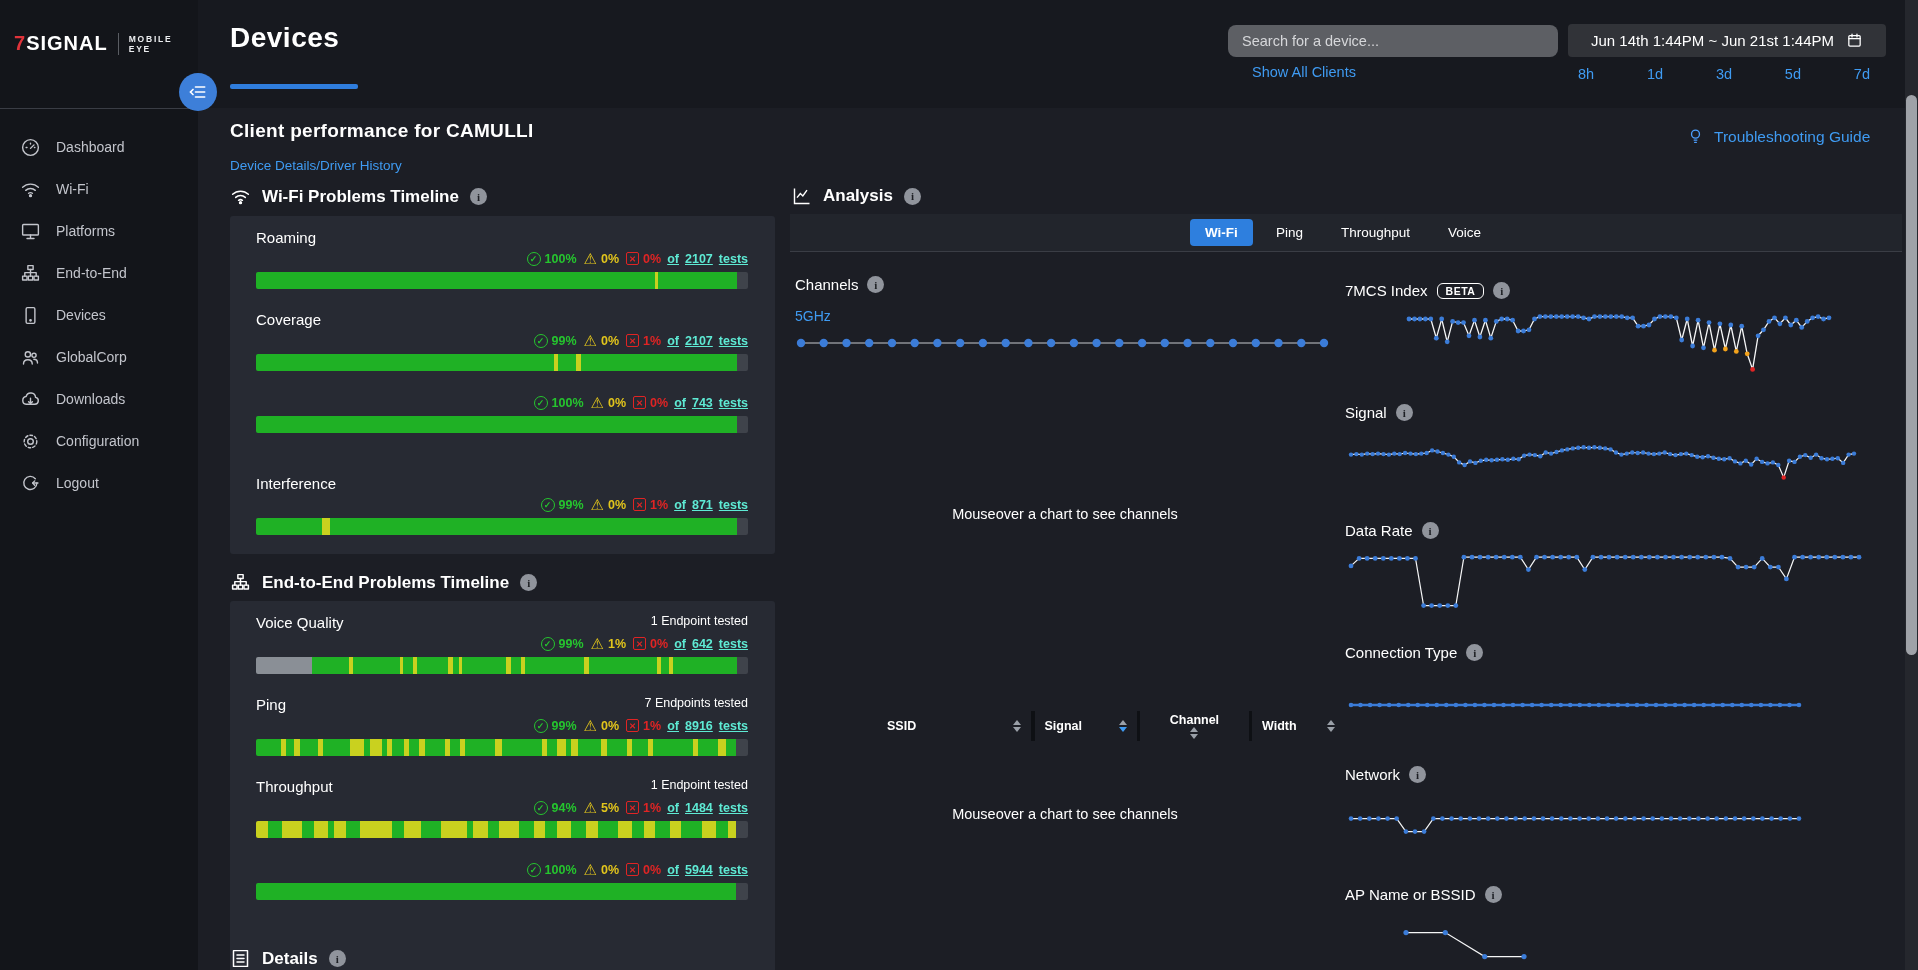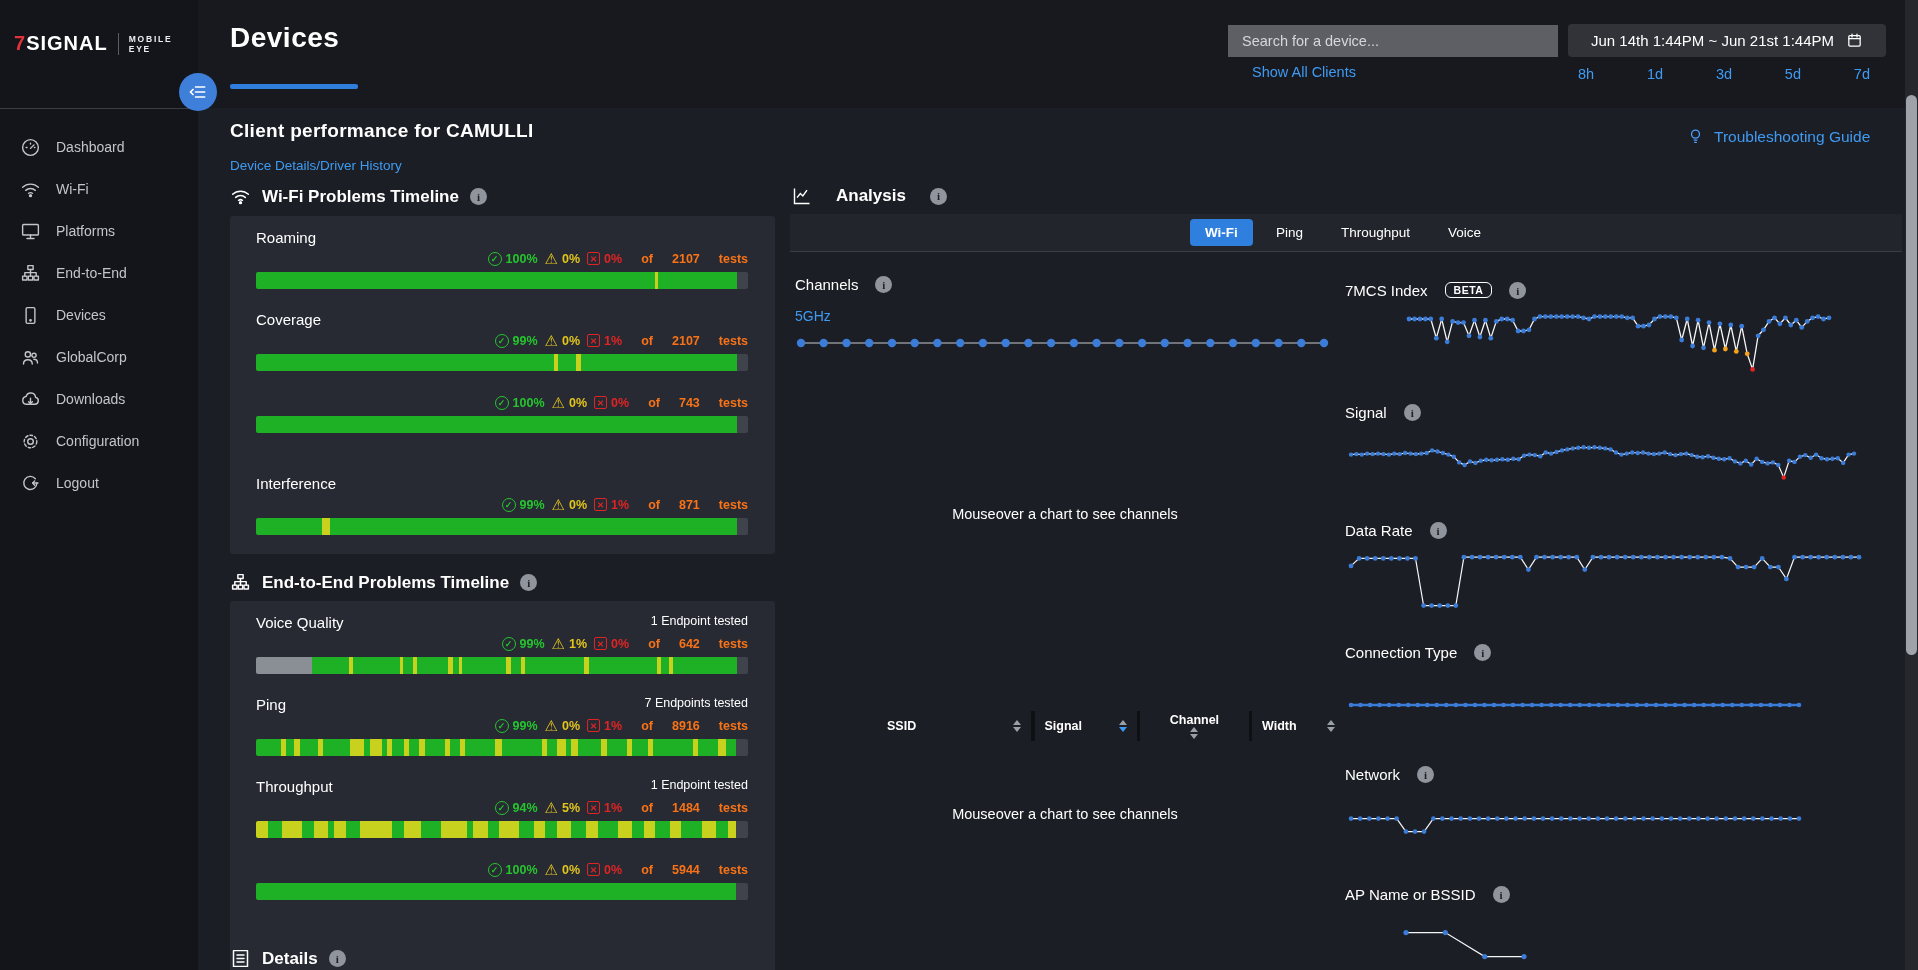--- a/index.html
+++ b/index.html
@@ -5,21 +5,21 @@
   * { margin:0; padding:0; box-sizing:border-box; }
   html,body { width:1918px; height:970px; overflow:hidden; }
   body { position:relative; background:#1c1e25; color:#fff;
          font-family:"Liberation Sans", sans-serif; }
 
   
   .topbar { position:absolute; left:198px; top:0; width:1720px; height:108px; background:#17191f; }
   .page-title { position:absolute; left:230px; top:22px; font-size:28px; font-weight:bold; letter-spacing:.5px; }
   .title-underline { position:absolute; left:230px; top:84px; width:128px; height:5px; background:#2f7ddd; border-radius:2px; }
   .search-input { position:absolute; left:1228px; top:25px; width:330px; height:31px; background:#5d5f64;
-                  border:none; border-radius:0; color:#fff; padding:16px 14px; font-size:14.5px;
+                  border:none; border-radius:8px; color:#fff; padding:16px 14px; font-size:14.5px;
                   font-family:"Liberation Sans",sans-serif; }
   .search-input::placeholder { color:#d6d7da; }
   .show-all { position:absolute; left:1252px; top:64px; color:#3f9bf2; font-size:14.5px; cursor:pointer; }
   .datebox { position:absolute; left:1568px; top:24px; width:318px; height:33px; background:#313338;
              border-radius:4px; display:flex; align-items:center; justify-content:center; gap:12px;
              font-size:15px; cursor:pointer; }
   .ranges { position:absolute; left:1578px; top:66px; width:292px; display:flex; justify-content:space-between;
             color:#3f9bf2; font-size:14.5px; }
   .ranges span { cursor:pointer; }
 
@@ -57,36 +57,36 @@
   .t-line2 { display:flex; justify-content:flex-end; align-items:center; gap:4px; height:19px;
              font-size:12.5px; font-weight:bold; }
   .ok-ic { width:14px; height:14px; border:1.6px solid #25c52e; border-radius:50%; color:#25c52e;
            font-size:9px; display:inline-flex; align-items:center; justify-content:center; }
   .ok-pct { color:#25c52e; }
   .warn-ic { color:#e2c51c; font-size:15px; font-weight:normal; line-height:14px; margin-left:3px; }
   .warn-pct { color:#e2c51c; }
   .fail-ic { width:13px; height:13px; border:1.6px solid #e02424; border-radius:2px; color:#e02424;
              font-size:8.5px; display:inline-flex; align-items:center; justify-content:center; margin-left:3px; }
   .fail-pct { color:#e02424; }
-  .of-word, .total, .tests-word { color:#f97316; margin-left:15px; }
+  .of-word, .total, .tests-word { color:#5eead4; margin-left:2px;text-decoration:underline; }
   .t-bar { display:flex; height:17px; margin-top:4px; border-radius:2px; overflow:hidden; }
   .t-bar span { display:block; height:100%; }
 
   
-  .analysis-header { position:absolute; left:792px; top:186px; display:flex; align-items:center; gap:24px;
+  .analysis-header { position:absolute; left:792px; top:186px; display:flex; align-items:center; gap:11px;
                      font-size:17px; font-weight:bold; }
   .analysis-header svg { width:20px; height:20px; stroke:#fff; fill:none; stroke-width:1.7; }
   .tabs-strip { position:absolute; left:790px; top:214px; width:1112px; height:38px; background:#22252c;
                 border-bottom:1px solid #3a3d45; display:flex; align-items:center; }
   .tabs { display:flex; margin-left:400px; gap:8px; align-items:center; }
   .tab { padding:6px 15px; font-size:13.5px; color:#fff; cursor:pointer; border-radius:4px; }
   .tab.active { background:#2e7fde; font-weight:bold; }
 
   .mid-col { position:absolute; left:795px; top:252px; width:540px; }
-  .chart-title { display:flex; align-items:flex-start; gap:17px; font-size:15px; }
+  .chart-title { display:flex; align-items:center; gap:9px; font-size:15px; }
   .channels-header { margin-top:24px; }
   .band-label { margin-top:15px; color:#3f9bf2; font-size:14px; }
   .spark { display:block; }
   .spark-channels { width:535px; height:34px; margin-top:2px; }
   .hint1 { margin-top:146px; text-align:center; font-size:14.5px; }
   .hint2 { margin-top:66px; text-align:center; font-size:14.5px; }
   .sort-row { margin-top:190px; margin-left:92px; display:flex; align-items:center; height:28px; }
   .sort-cell { display:flex; align-items:center; justify-content:space-between; font-size:12.5px;
                font-weight:bold; cursor:pointer; }
   .sort-divider { width:4px; height:30px; background:#0e1014; margin:0 10px; }

